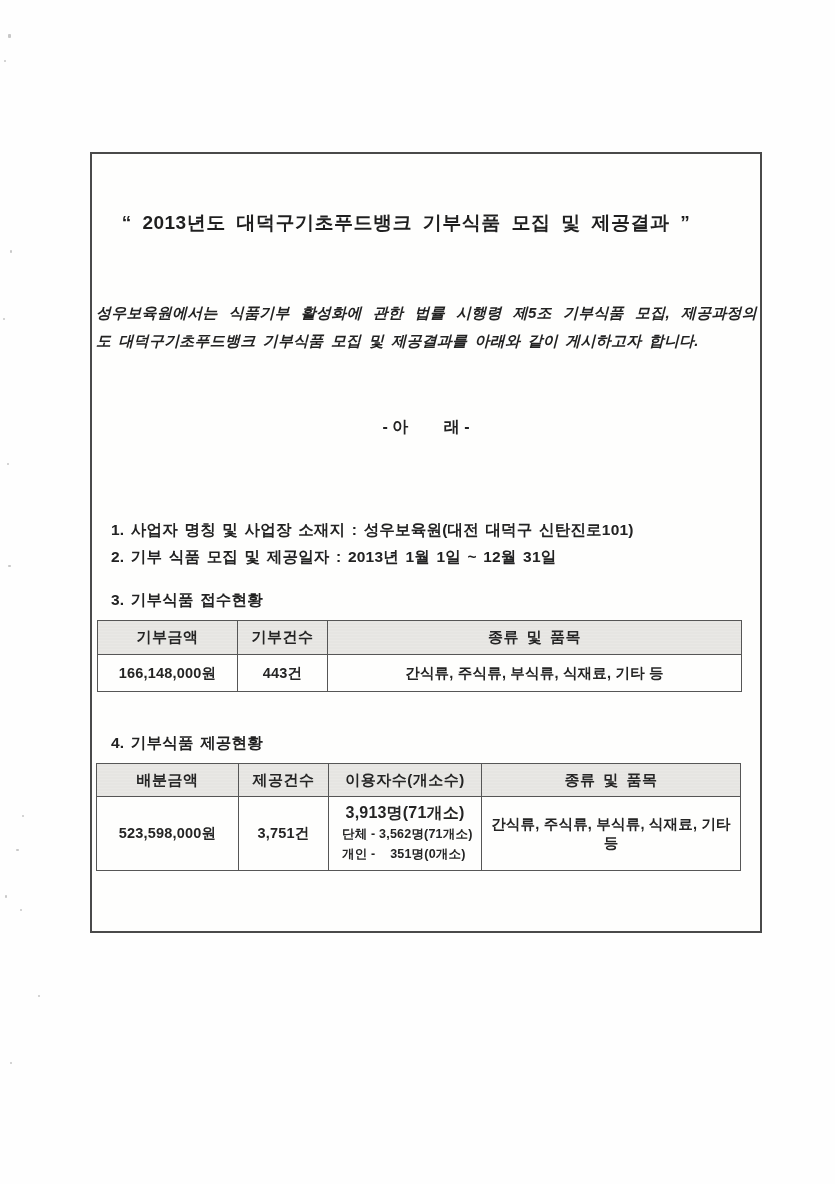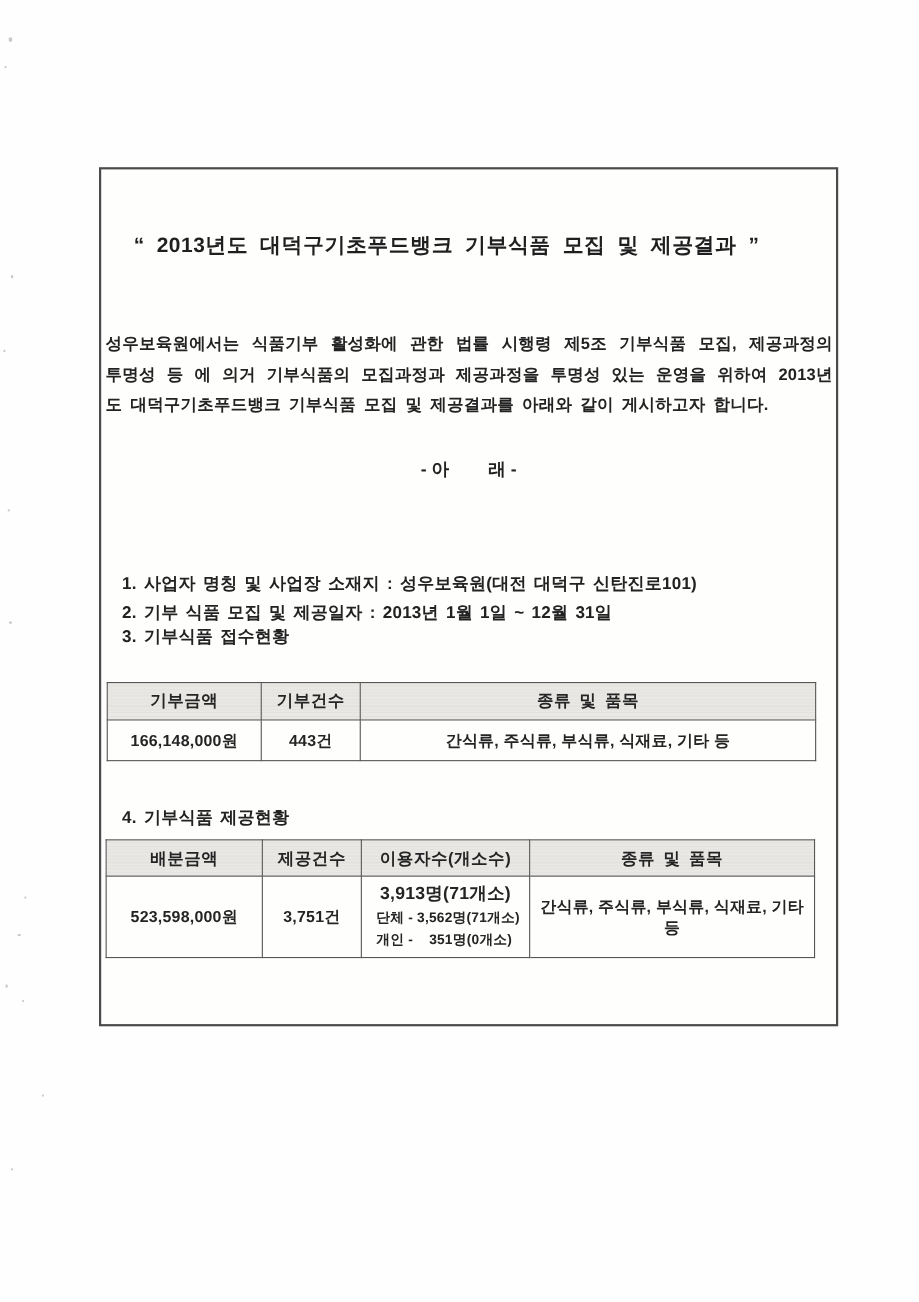--- a/index.html
+++ b/index.html
@@ -40,20 +40,21 @@
   .intro {
     position: absolute;
     left: 96px;
     top: 299px;
     width: 661px;
     font-size: 15px;
     font-weight: 600;
     line-height: 28px;
     letter-spacing: 0.2px;
     color: #222;
+    font-style: italic;
   }
   .intro .justify-line {
     text-align: justify;
     text-align-last: justify;
   }
   .intro .plain-line {
     text-align: left;
     word-spacing: 3px;
   }
   .section-divider {
@@ -71,21 +72,21 @@
     position: absolute;
     left: 111px;
     font-size: 15.5px;
     font-weight: 600;
     letter-spacing: 0.2px;
     word-spacing: 2px;
     color: #222;
   }
   .li-1 { top: 520px; }
   .li-2 { top: 547px; }
-  .li-3 { top: 569px; }
+  .li-3 { top: 590px; }
   .li-4 { top: 733px; }
   table.doc-table {
     position: absolute;
     border-collapse: collapse;
     table-layout: fixed;
     border: 1px solid #4d7c0f;
     background: #fefefd;
   }
   .t1 { left: 97px; top: 620px; width: 644px; }
   .t2 { left: 96px; top: 763px; width: 644px; border-radius: 19px; }
@@ -152,21 +153,20 @@
   <div class="speck" style="left:20px; top:909px; width:2px; height:2px;"></div>
   <div class="speck" style="left:38px; top:995px; width:2px; height:2px;"></div>
   <div class="speck" style="left:10px; top:1062px; width:2px; height:2px;"></div>
 
   <div class="doc-frame"></div>
 
   <div class="doc-title">“ 2013년도 대덕구기초푸드뱅크 기부식품 모집 및 제공결과 ”</div>
 
   <div class="intro">
     <div class="justify-line">성우보육원에서는 식품기부 활성화에 관한 법률 시행령 제5조 기부식품 모집, 제공과정의</div>
-    <div class="justify-line">투명성 등 에 의거 기부식품의 모집과정과 제공과정을 투명성 있는 운영을 위하여 2013년</div>
     <div class="plain-line">도 대덕구기초푸드뱅크 기부식품 모집 및 제공결과를 아래와 같이 게시하고자 합니다.</div>
   </div>
 
   <div class="section-divider">- 아        래 -</div>
 
   <div class="list-item li-1">1. 사업자 명칭 및 사업장 소재지 : 성우보육원(대전 대덕구 신탄진로101)</div>
   <div class="list-item li-2">2. 기부 식품 모집 및 제공일자 : 2013년 1월 1일 ~ 12월 31일</div>
   <div class="list-item li-3">3. 기부식품 접수현황</div>
   <div class="list-item li-4">4. 기부식품 제공현황</div>
 

